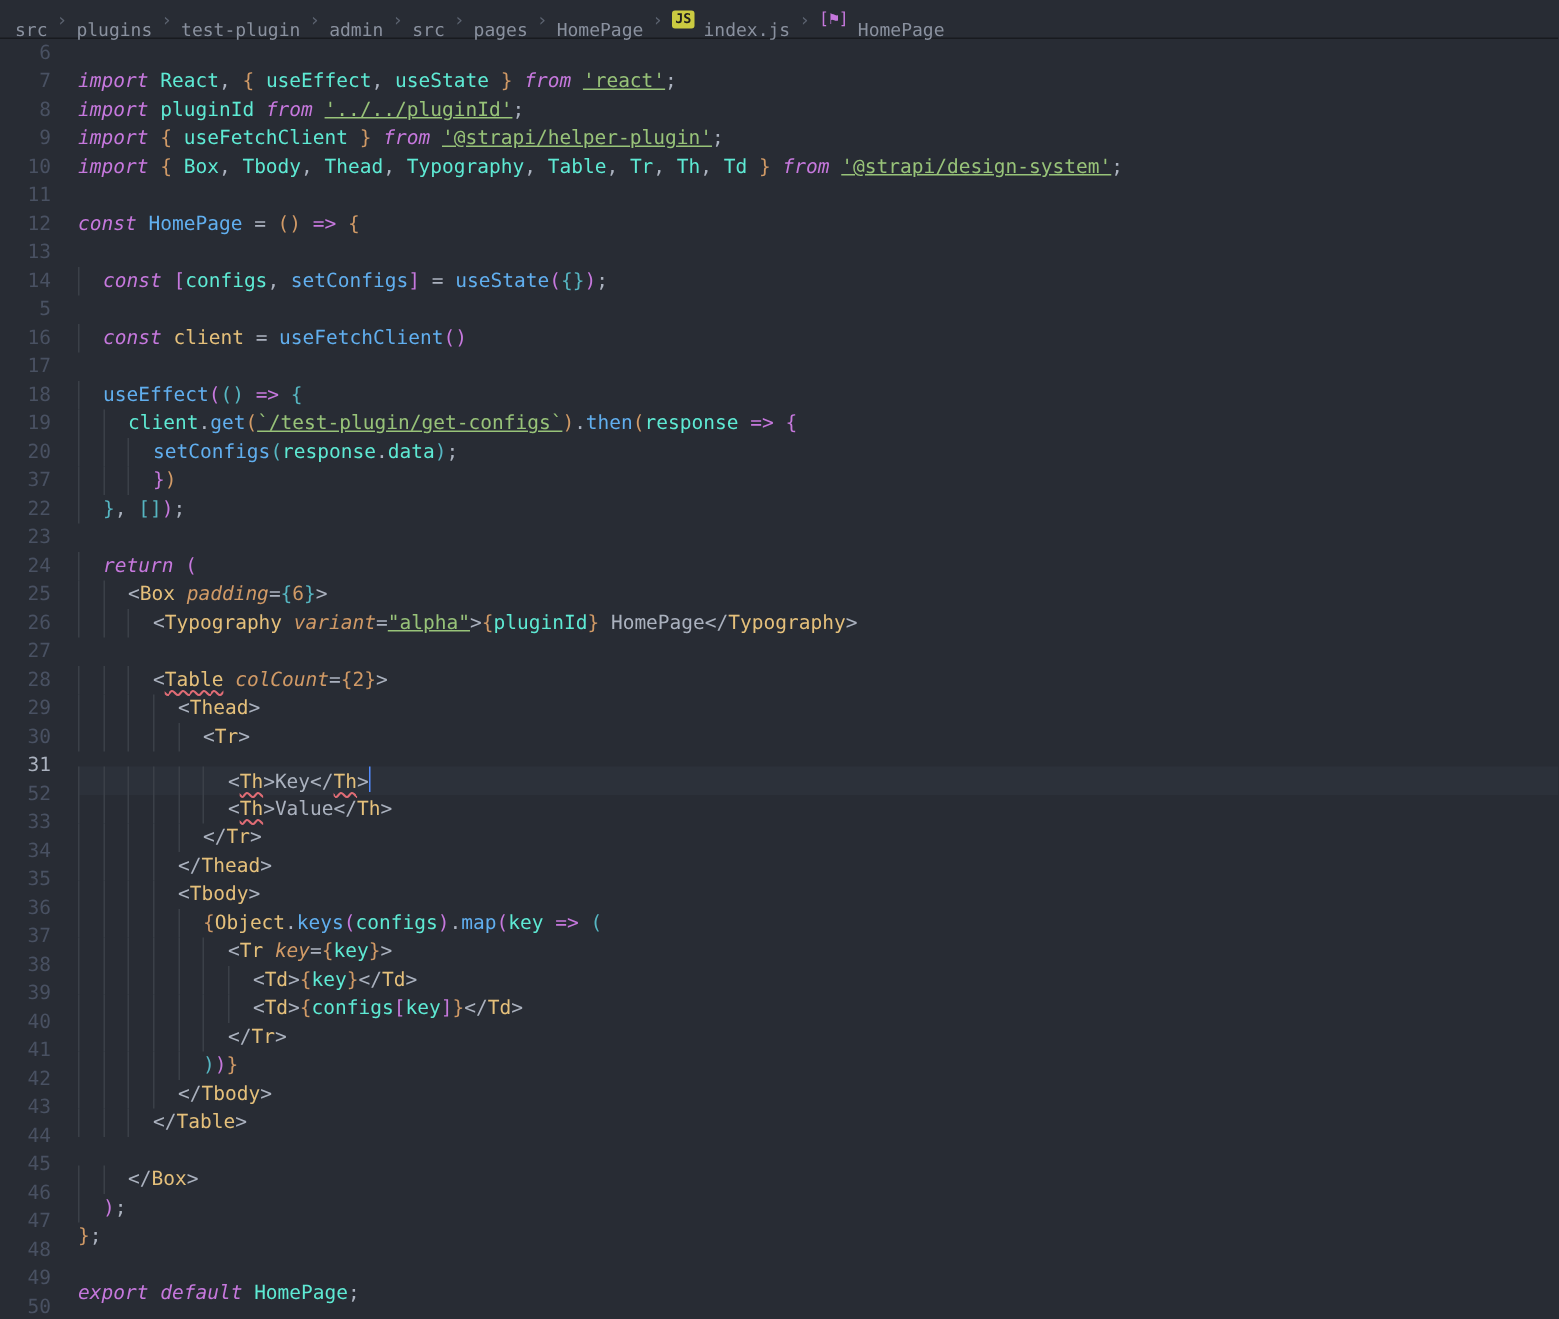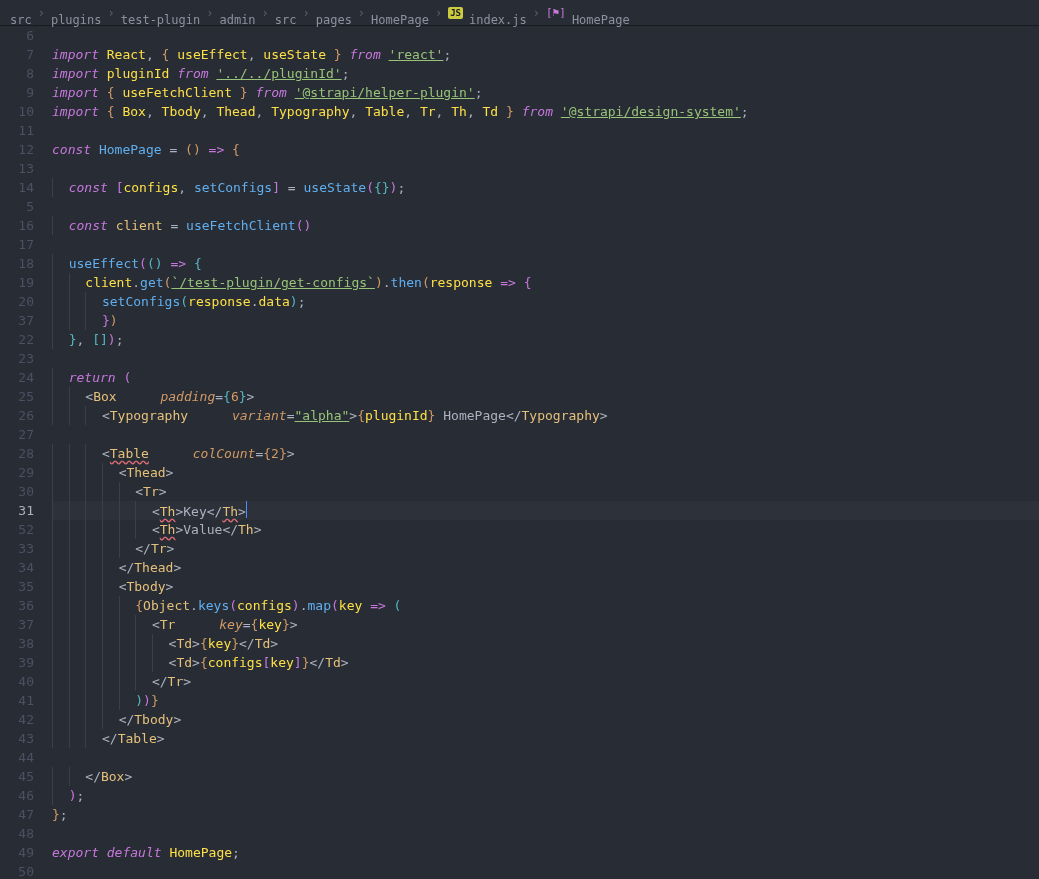--- a/index.html
+++ b/index.html
@@ -50,31 +50,32 @@
     flex: 1;
     white-space: pre;
     position: relative;
   }
   .line {
     height: 19px;
     line-height: 19px;
   }
   .line-hl {
     background: #2c313a;
+    margin-top: 10px;
   }
   .gutter-hl { color: #abb2bf; }
 
   
   .tk-kw   { color: #c678dd; font-style: italic; }
-  .tk-var  { color: #fde047; }
+  .tk-var  { color: #5eead4; }
   .tk-fn   { color: #61afef; }
   .tk-str  { color: #98c379; text-decoration: underline; }
   .tk-num  { color: #d19a66; }
   .tk-pun  { color: #abb2bf; }
-  .tk-attr { color: #d19a66; font-style: italic; margin-left: 36px; }
+  .tk-attr { color: #d19a66; font-style: italic; }
   .tk-brace-y { color: #d19a66; }
   .tk-brace-p { color: #c678dd; }
   .tk-brace-b { color: #56b6c2; }
   .tk-const { color: #e5c07b; }
   .tk-plain { color: #abb2bf; }
   .cursor {
     display: inline-block;
     width: 1px;
     background: #528bff;
     height: 17px;

